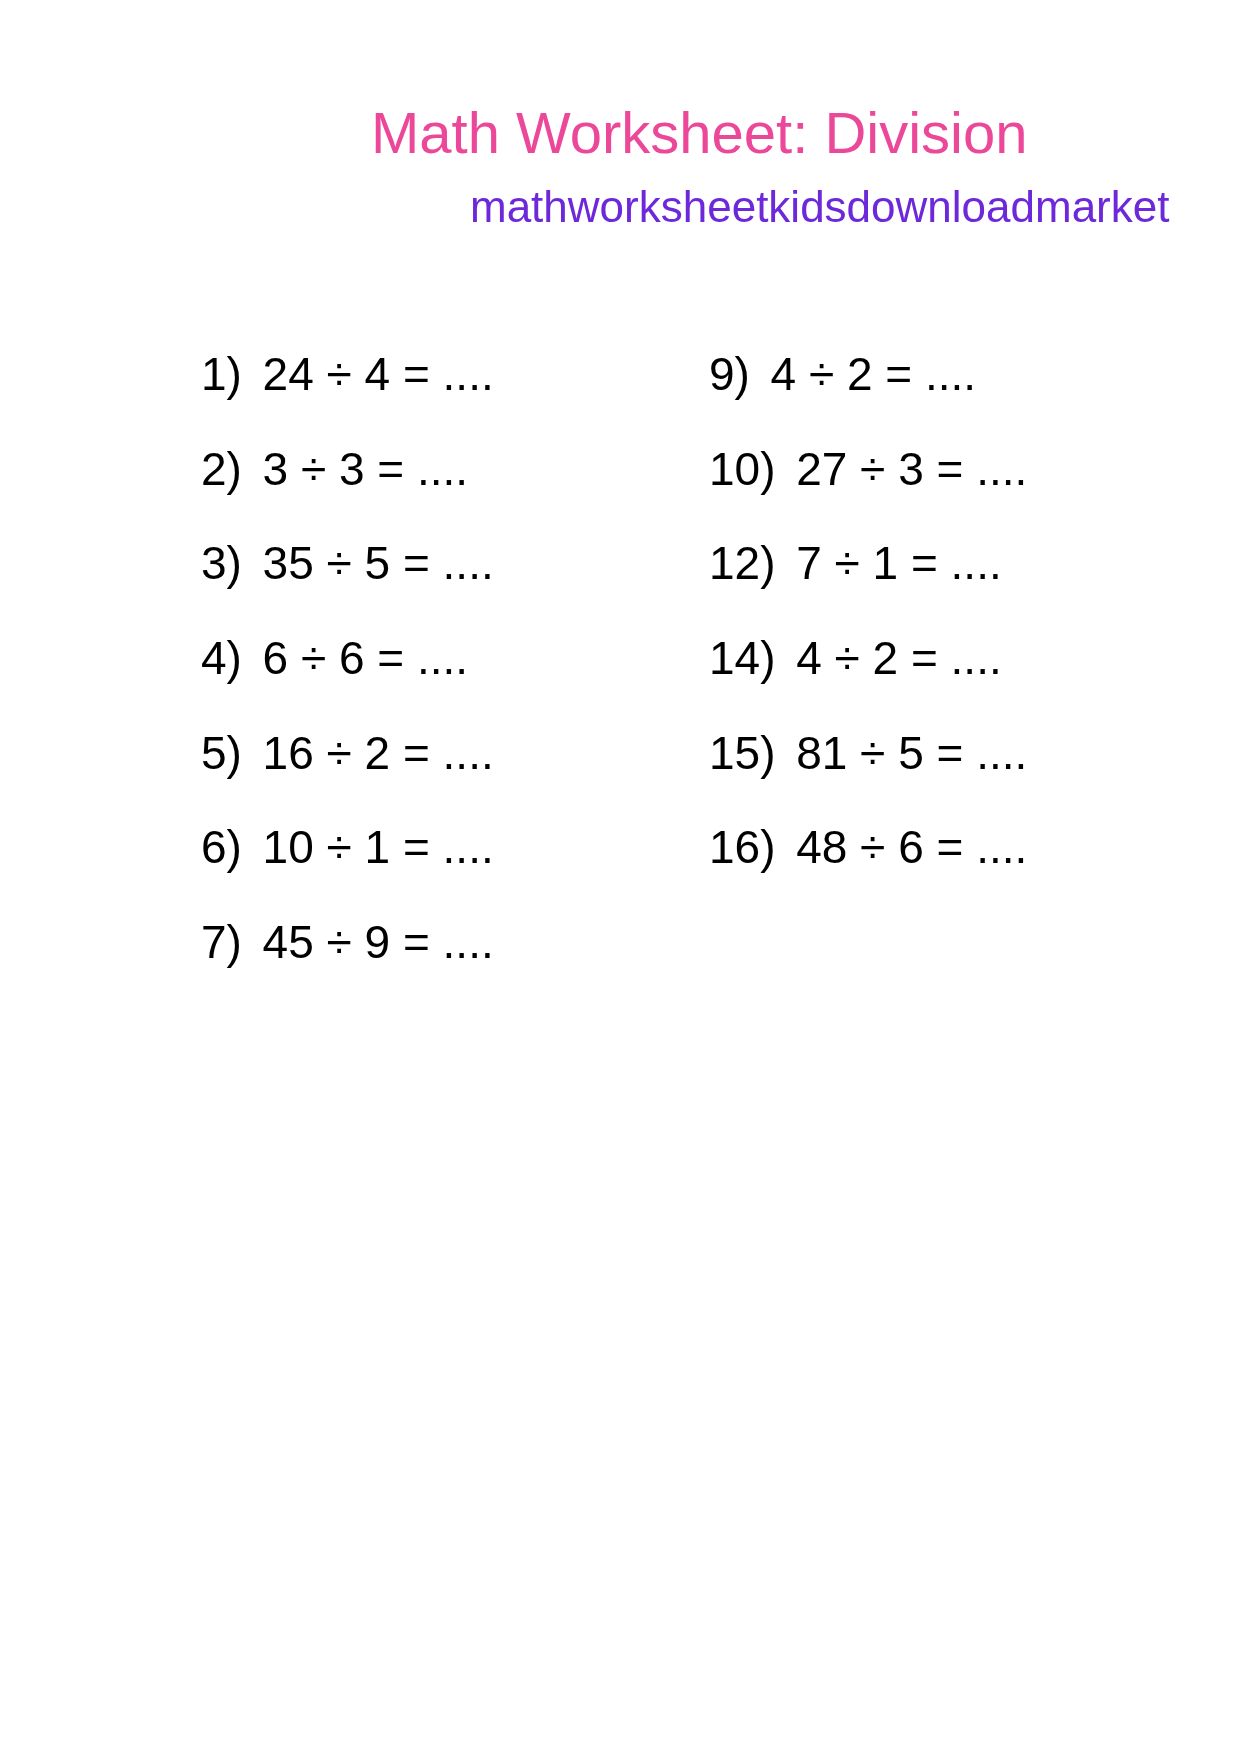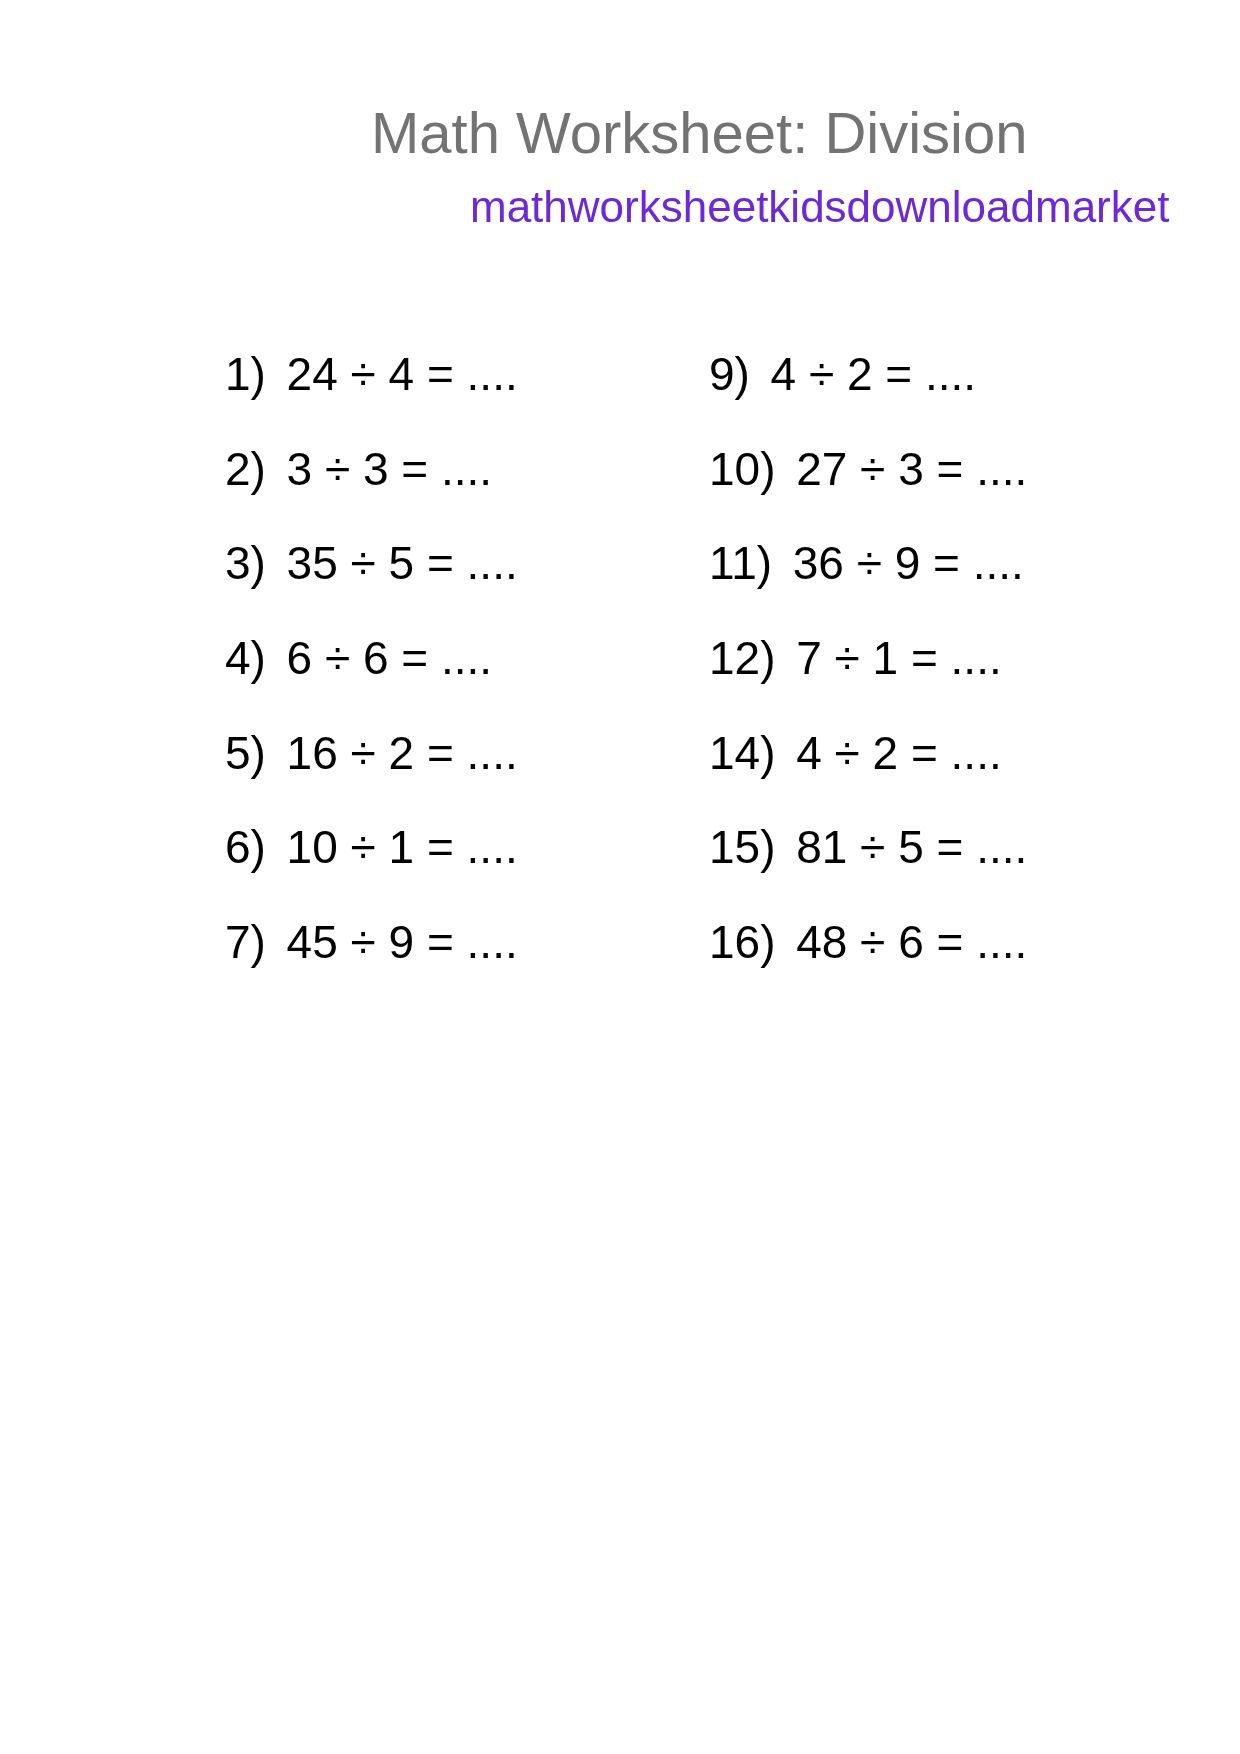--- a/index.html
+++ b/index.html
@@ -1,23 +1,23 @@
 <!DOCTYPE html>
 <html><head>
   <meta charset="utf-8">
   <style>
     html, body { margin: 0; padding: 0; background: #ffffff; }
     body { width: 1240px; height: 1754px; position: relative; overflow: hidden;
            font-family: "Liberation Sans", sans-serif; color: #000000; }
     .title { position: absolute; left: 371px; top: 98px; font-size: 58px; line-height: 70px;
-             white-space: nowrap; color: #737373; }
+             white-space: nowrap; color: #ec4899; }
     .subtitle { position: absolute; left: 470px; top: 182px; font-size: 44px; line-height: 50px;
                 white-space: nowrap; color: #6d28d9; }
     .col { position: absolute; top: 346px; }
-    .col.left { left: 201px; margin-left: 24px; }
+    .col.left { left: 201px; }
     .col.right { left: 701px; margin-left: 8px; }
     .problem { height: 94.7px; font-size: 46px; line-height: 56px; white-space: nowrap; color: #000; }
     .problem .num { display: inline-block; }
     .problem .expr { margin-left: 0.45em; }
   </style>
 </head>
 <body>
 
 <div class="title">Math Worksheet: Division</div>
 <div class="subtitle">mathworksheetkidsdownloadmarket</div>
@@ -28,18 +28,17 @@
   <div class="problem"><span class="num">3)</span><span class="expr">35 ÷ 5 = ....</span></div>
   <div class="problem"><span class="num">4)</span><span class="expr">6 ÷ 6 = ....</span></div>
   <div class="problem"><span class="num">5)</span><span class="expr">16 ÷ 2 = ....</span></div>
   <div class="problem"><span class="num">6)</span><span class="expr">10 ÷ 1 = ....</span></div>
   <div class="problem"><span class="num">7)</span><span class="expr">45 ÷ 9 = ....</span></div>
 </div>
 
 <div class="col right">
   <div class="problem"><span class="num">9)</span><span class="expr">4 ÷ 2 = ....</span></div>
   <div class="problem"><span class="num">10)</span><span class="expr">27 ÷ 3 = ....</span></div>
-  <div class="problem"><span class="num">11)</span><span class="expr">36 ÷ 9 = ....</span></div>
   <div class="problem"><span class="num">12)</span><span class="expr">7 ÷ 1 = ....</span></div>
   <div class="problem"><span class="num">14)</span><span class="expr">4 ÷ 2 = ....</span></div>
   <div class="problem"><span class="num">15)</span><span class="expr">81 ÷ 5 = ....</span></div>
   <div class="problem"><span class="num">16)</span><span class="expr">48 ÷ 6 = ....</span></div>
 </div>
 
 </body></html>

